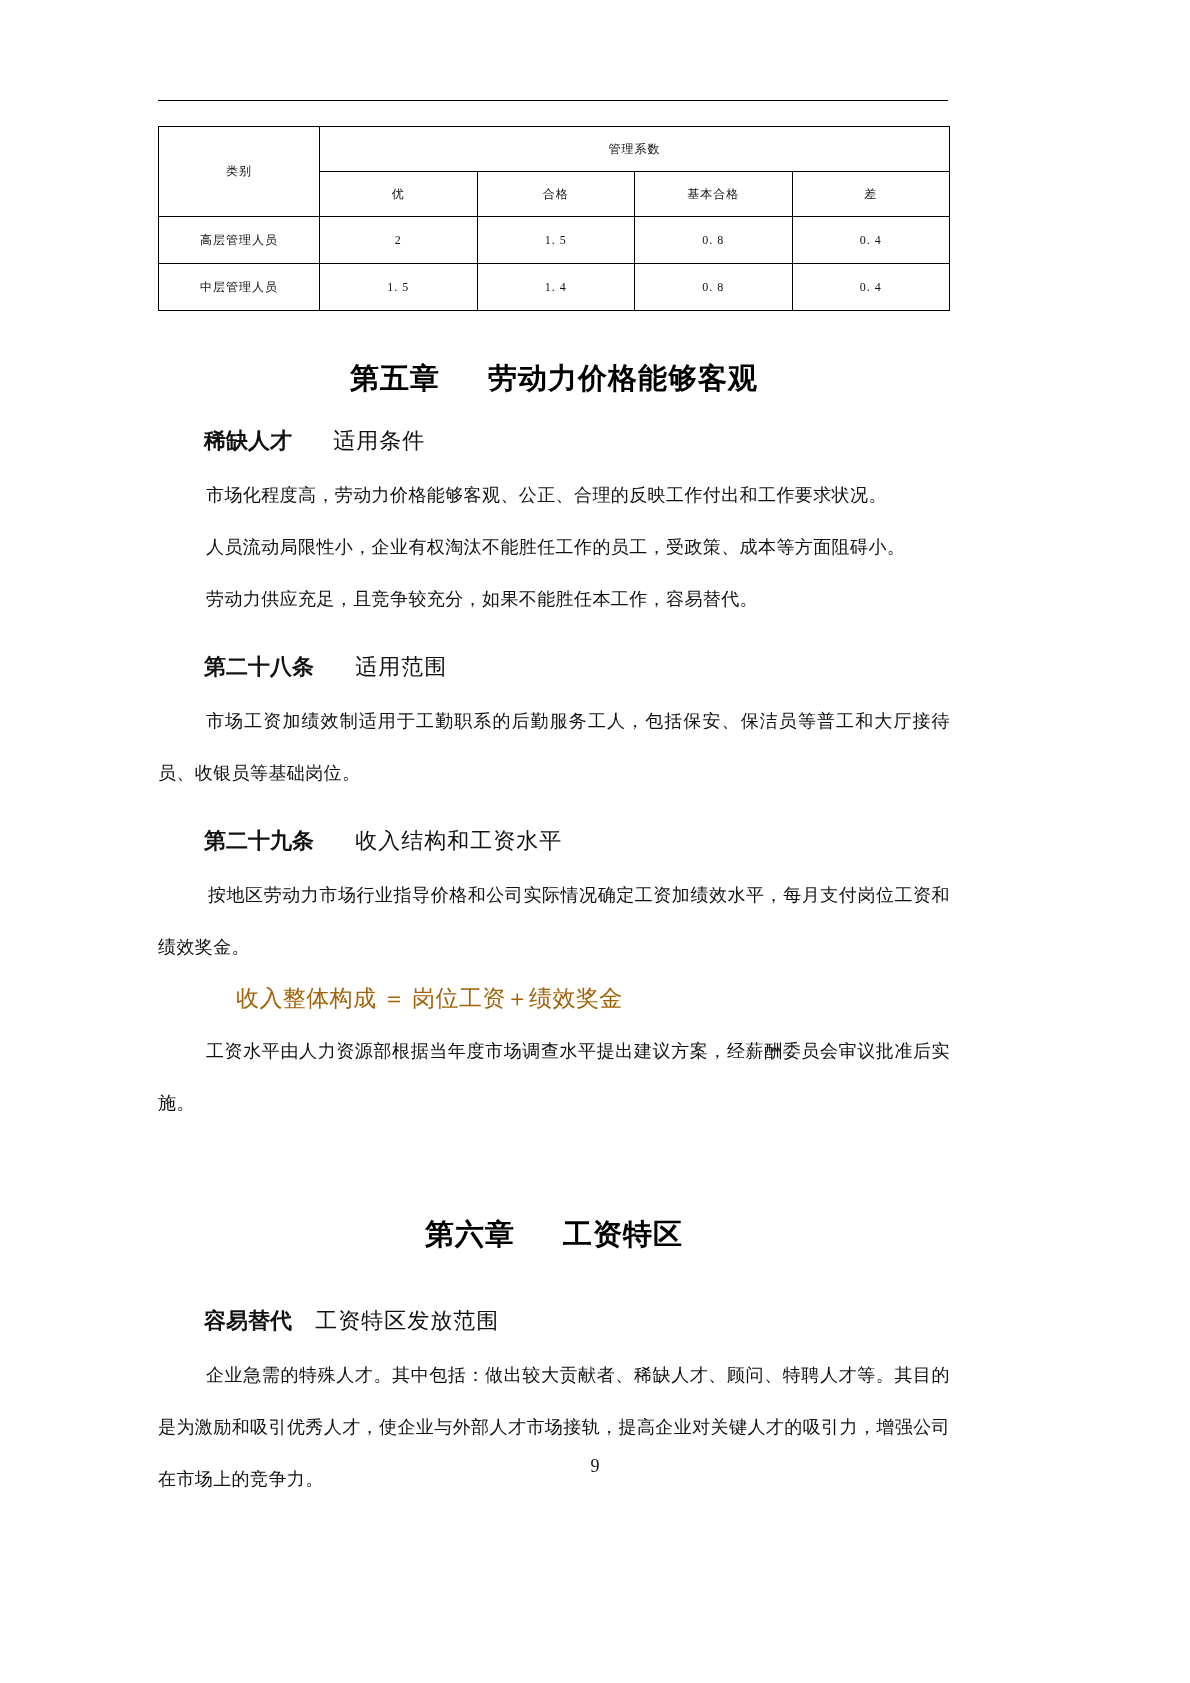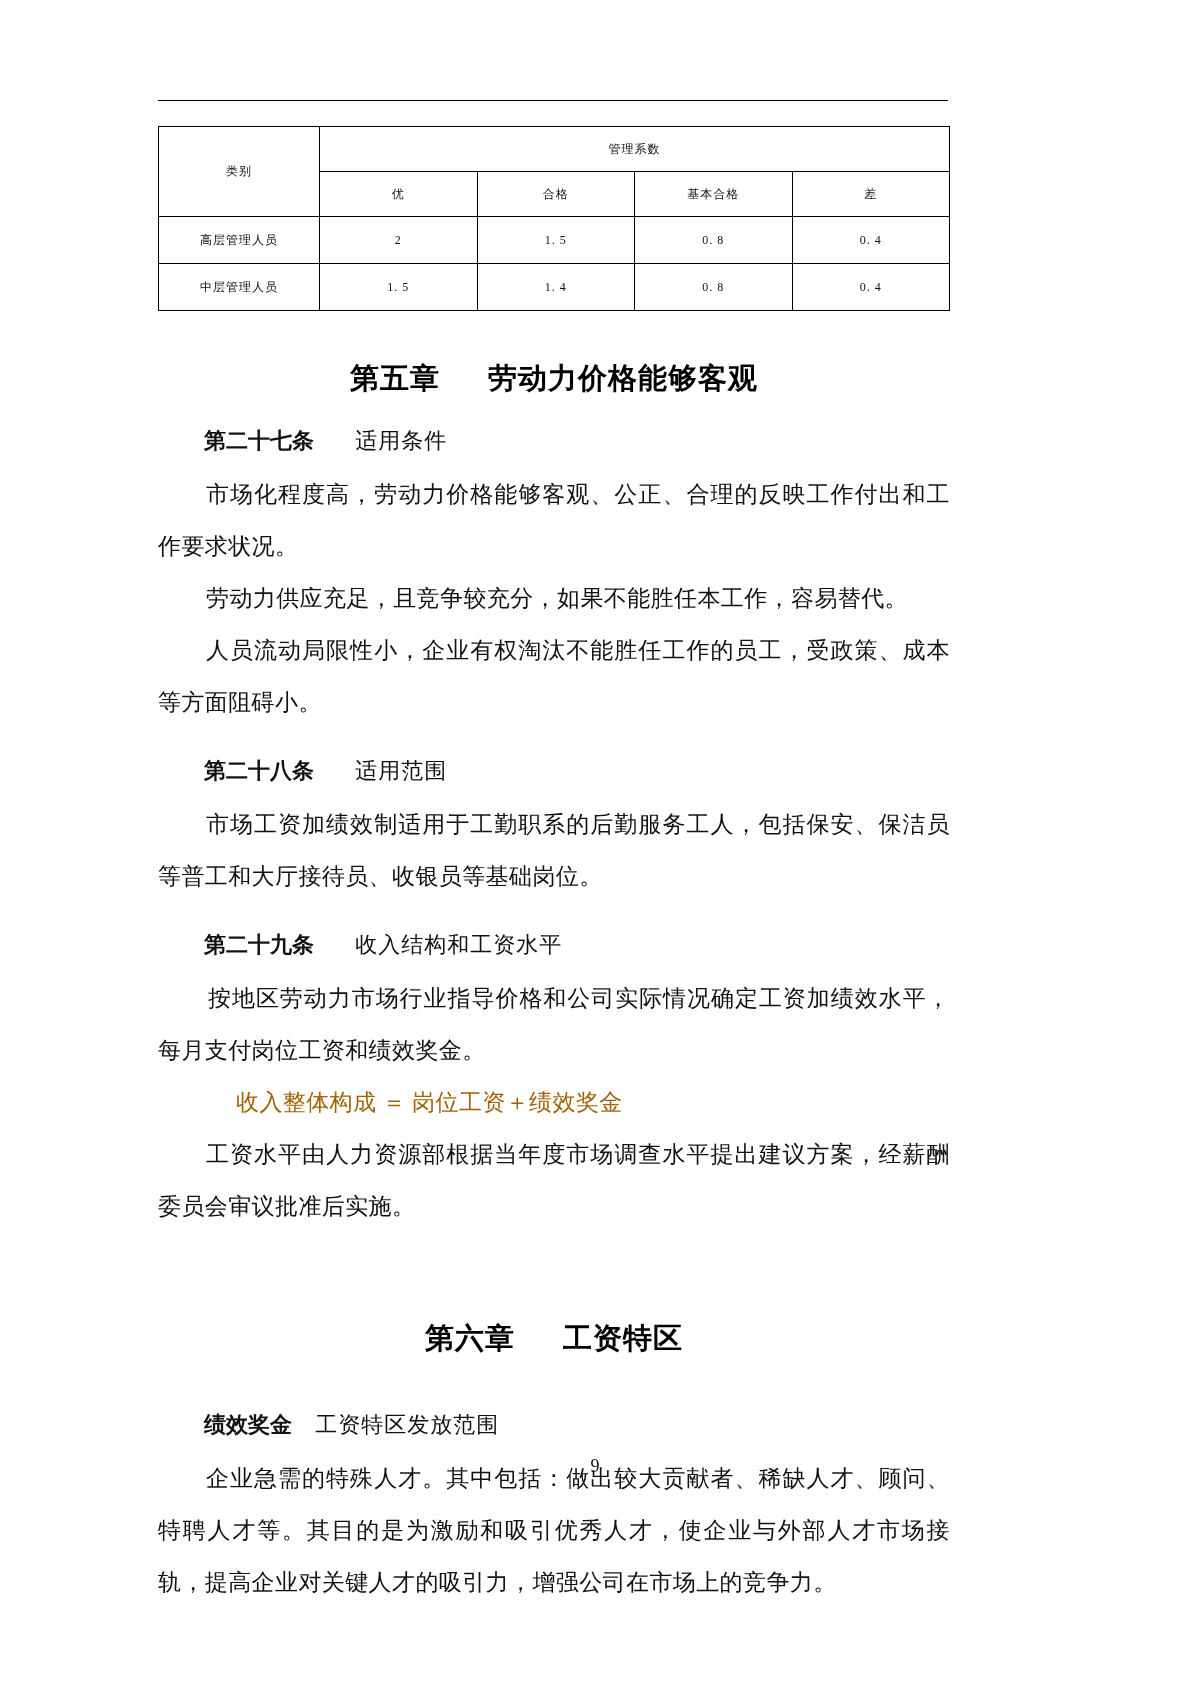--- a/index.html
+++ b/index.html
@@ -105,21 +105,21 @@
     font-family: Liberation Mono, monospace;
     font-size: 22px;
     letter-spacing: 1px;
   }
   .article-line .sep-wide { display: inline-block; width: 30px; }
   .article-line .sep-narrow { display: inline-block; width: 12px; }
 
   
   p.body {
     margin: 0;
-    font-size: 23px;
+    font-size: 18px;
     line-height: 52px;
     text-indent: 48px;
     letter-spacing: 0.4px;
     text-align: justify;
     text-justify: inter-ideograph;
     color: #111;
   }
   p.body.tight { text-indent: 50px; }
   p.formula {
     margin: 0;
@@ -180,27 +180,27 @@
       </tbody>
     </table>
 
     <div class="chapter ch5">
       <span>第五章</span>
       <span class="gap"></span>
       <span>劳动力价格能够客观</span>
     </div>
 
     <div class="article-line">
-      <span class="num">第二十七条</span>
+      <span class="num">稀缺人才</span>
       <span class="sep-wide"></span>
       <span class="ttl">适用条件</span>
     </div>
     <p class="body">市场化程度高，劳动力价格能够客观、公正、合理的反映工作付出和工作要求状况。</p>
+    <p class="body">人员流动局限性小，企业有权淘汰不能胜任工作的员工，受政策、成本等方面阻碍小。</p>
     <p class="body">劳动力供应充足，且竞争较充分，如果不能胜任本工作，容易替代。</p>
-    <p class="body">人员流动局限性小，企业有权淘汰不能胜任工作的员工，受政策、成本等方面阻碍小。</p>
 
     <div class="article-line">
       <span class="num">第二十八条</span>
       <span class="sep-wide"></span>
       <span class="ttl">适用范围</span>
     </div>
     <p class="body">市场工资加绩效制适用于工勤职系的后勤服务工人，包括保安、保洁员等普工和大厅接待员、收银员等基础岗位。</p>
 
     <div class="article-line">
       <span class="num">第二十九条</span>
@@ -211,21 +211,21 @@
     <p class="formula">收入整体构成 ＝ 岗位工资＋绩效奖金</p>
     <p class="body">工资水平由人力资源部根据当年度市场调查水平提出建议方案，经薪酬委员会审议批准后实施。</p>
 
     <div class="chapter ch6">
       <span>第六章</span>
       <span class="gap"></span>
       <span>工资特区</span>
     </div>
 
     <div class="article-line" style="margin-top:40px">
-      <span class="num">绩效奖金</span>
+      <span class="num">容易替代</span>
       <span class="sep-narrow"></span>
       <span class="ttl">工资特区发放范围</span>
     </div>
     <p class="body">企业急需的特殊人才。其中包括：做出较大贡献者、稀缺人才、顾问、特聘人才等。其目的是为激励和吸引优秀人才，使企业与外部人才市场接轨，提高企业对关键人才的吸引力，增强公司在市场上的竞争力。</p>
 
   </div>
 
   <div class="page-number">9</div>
 
 </div>

